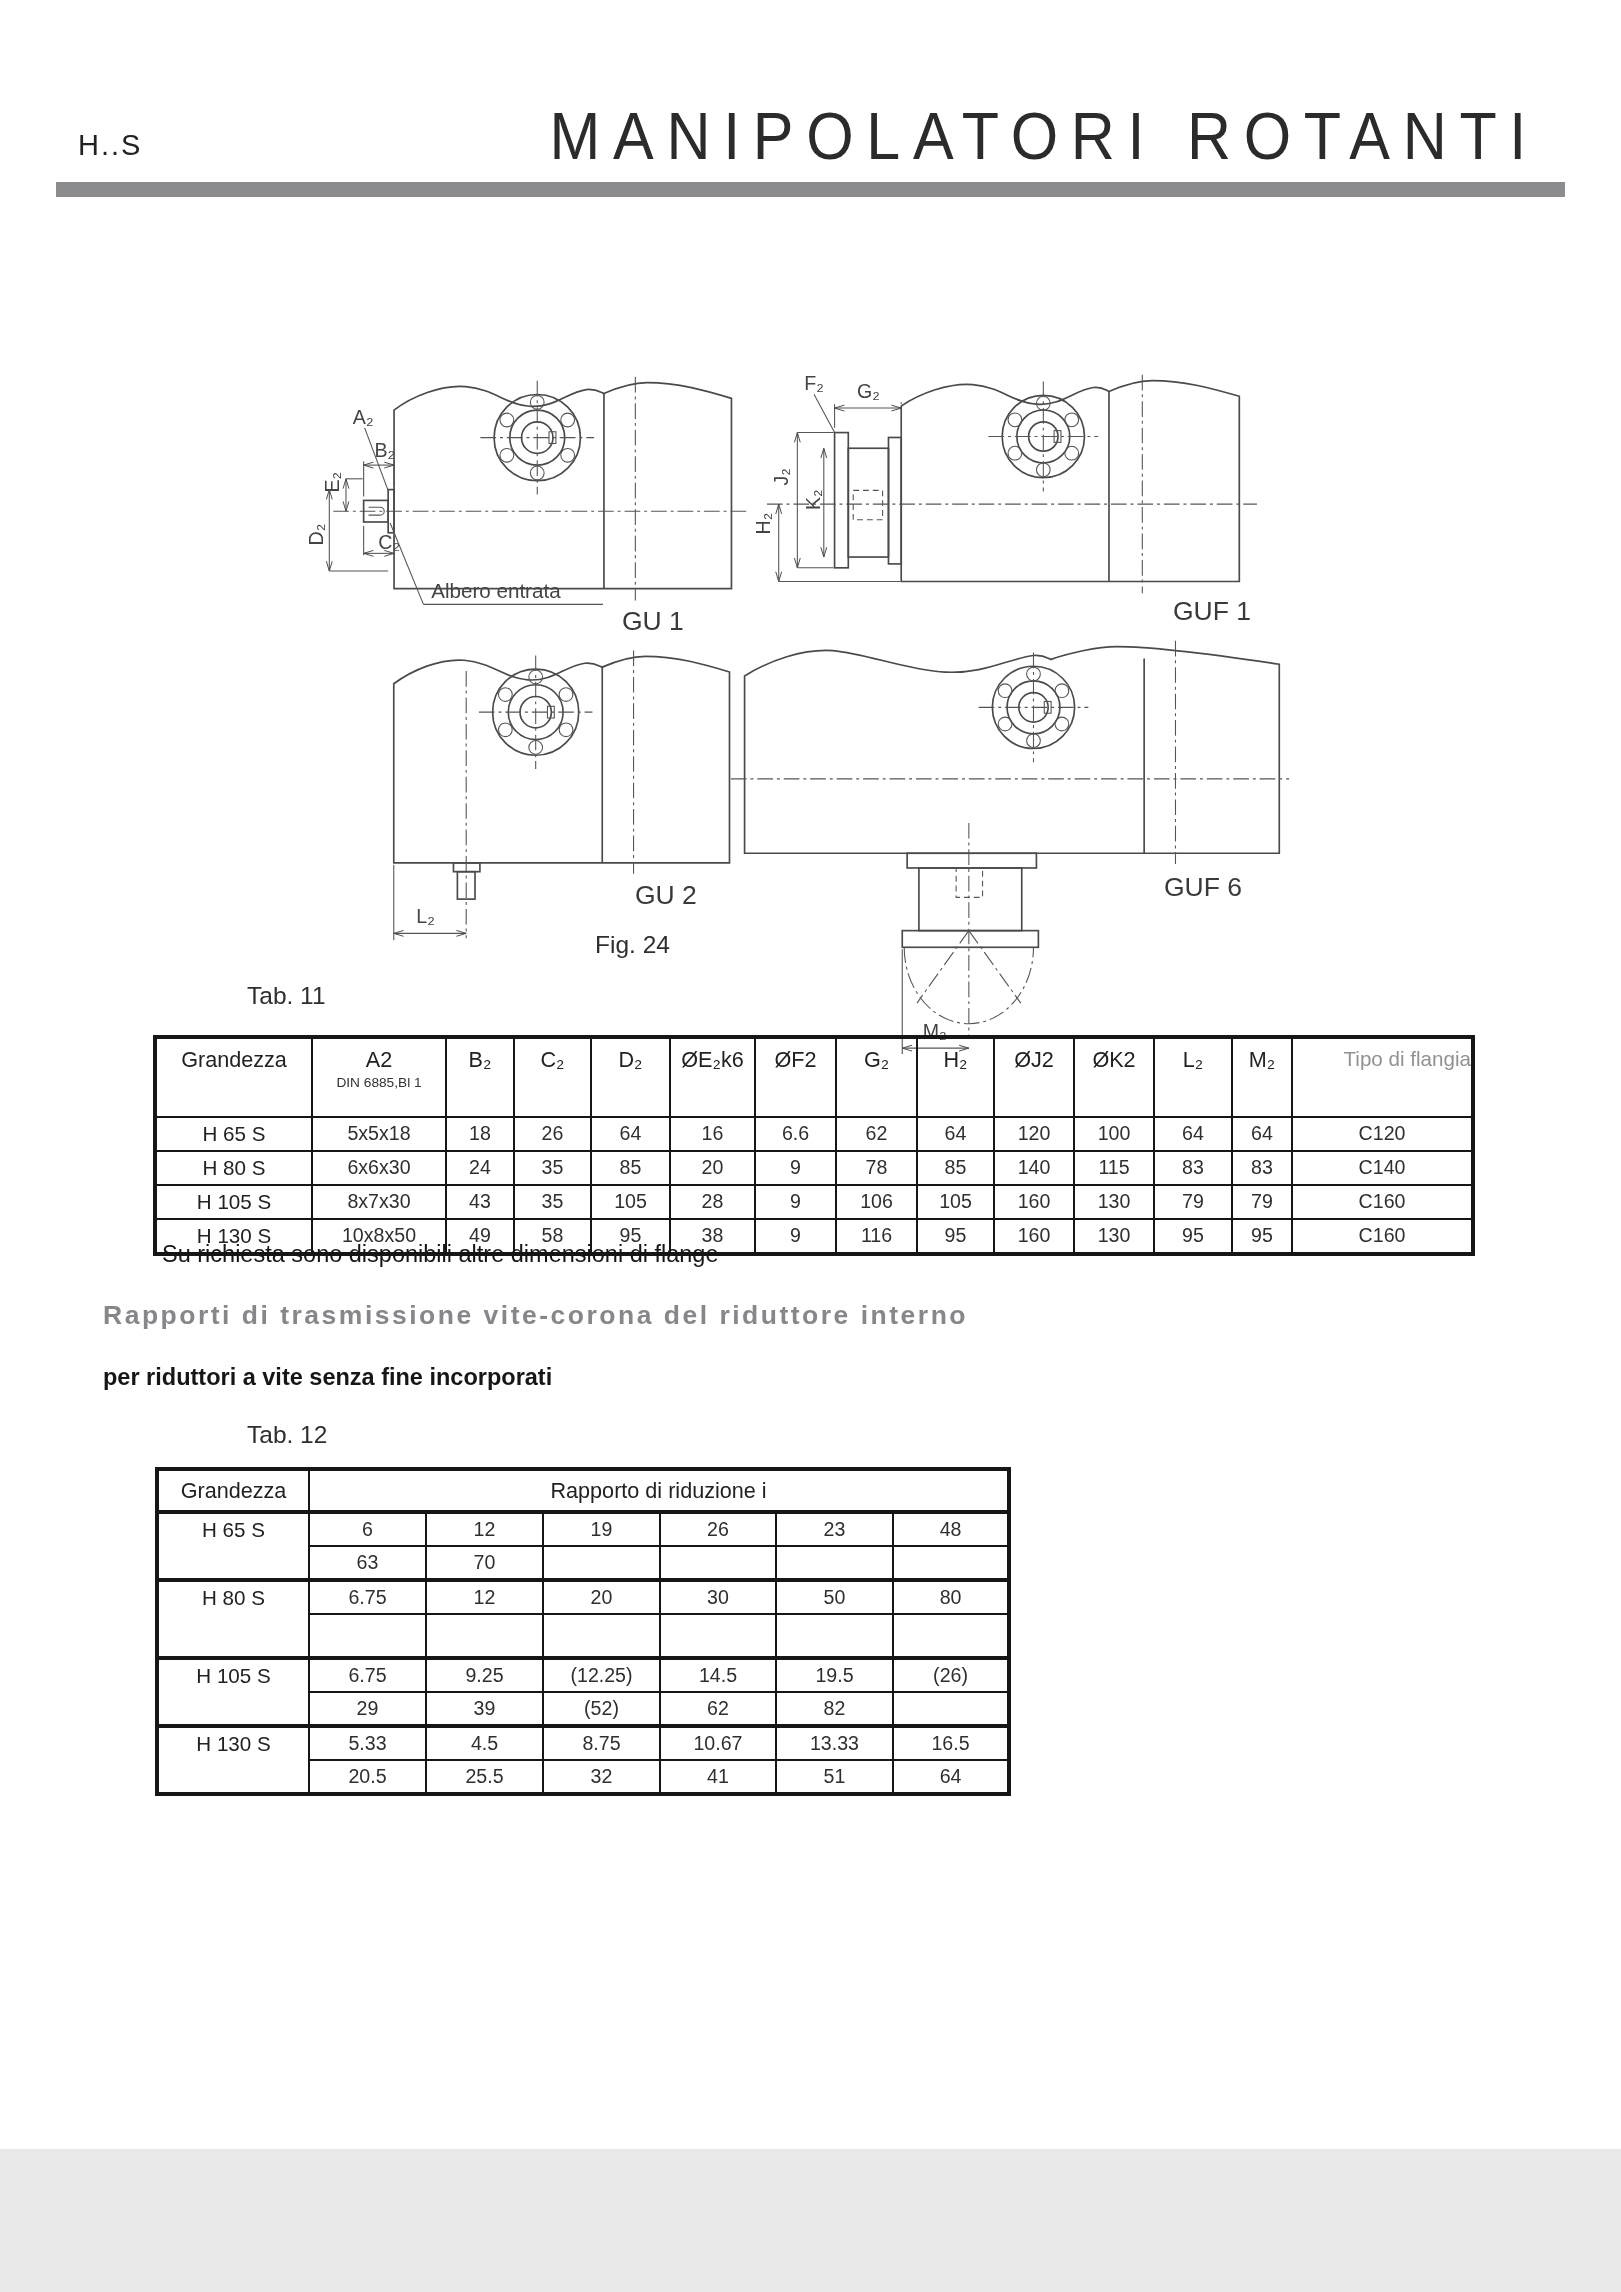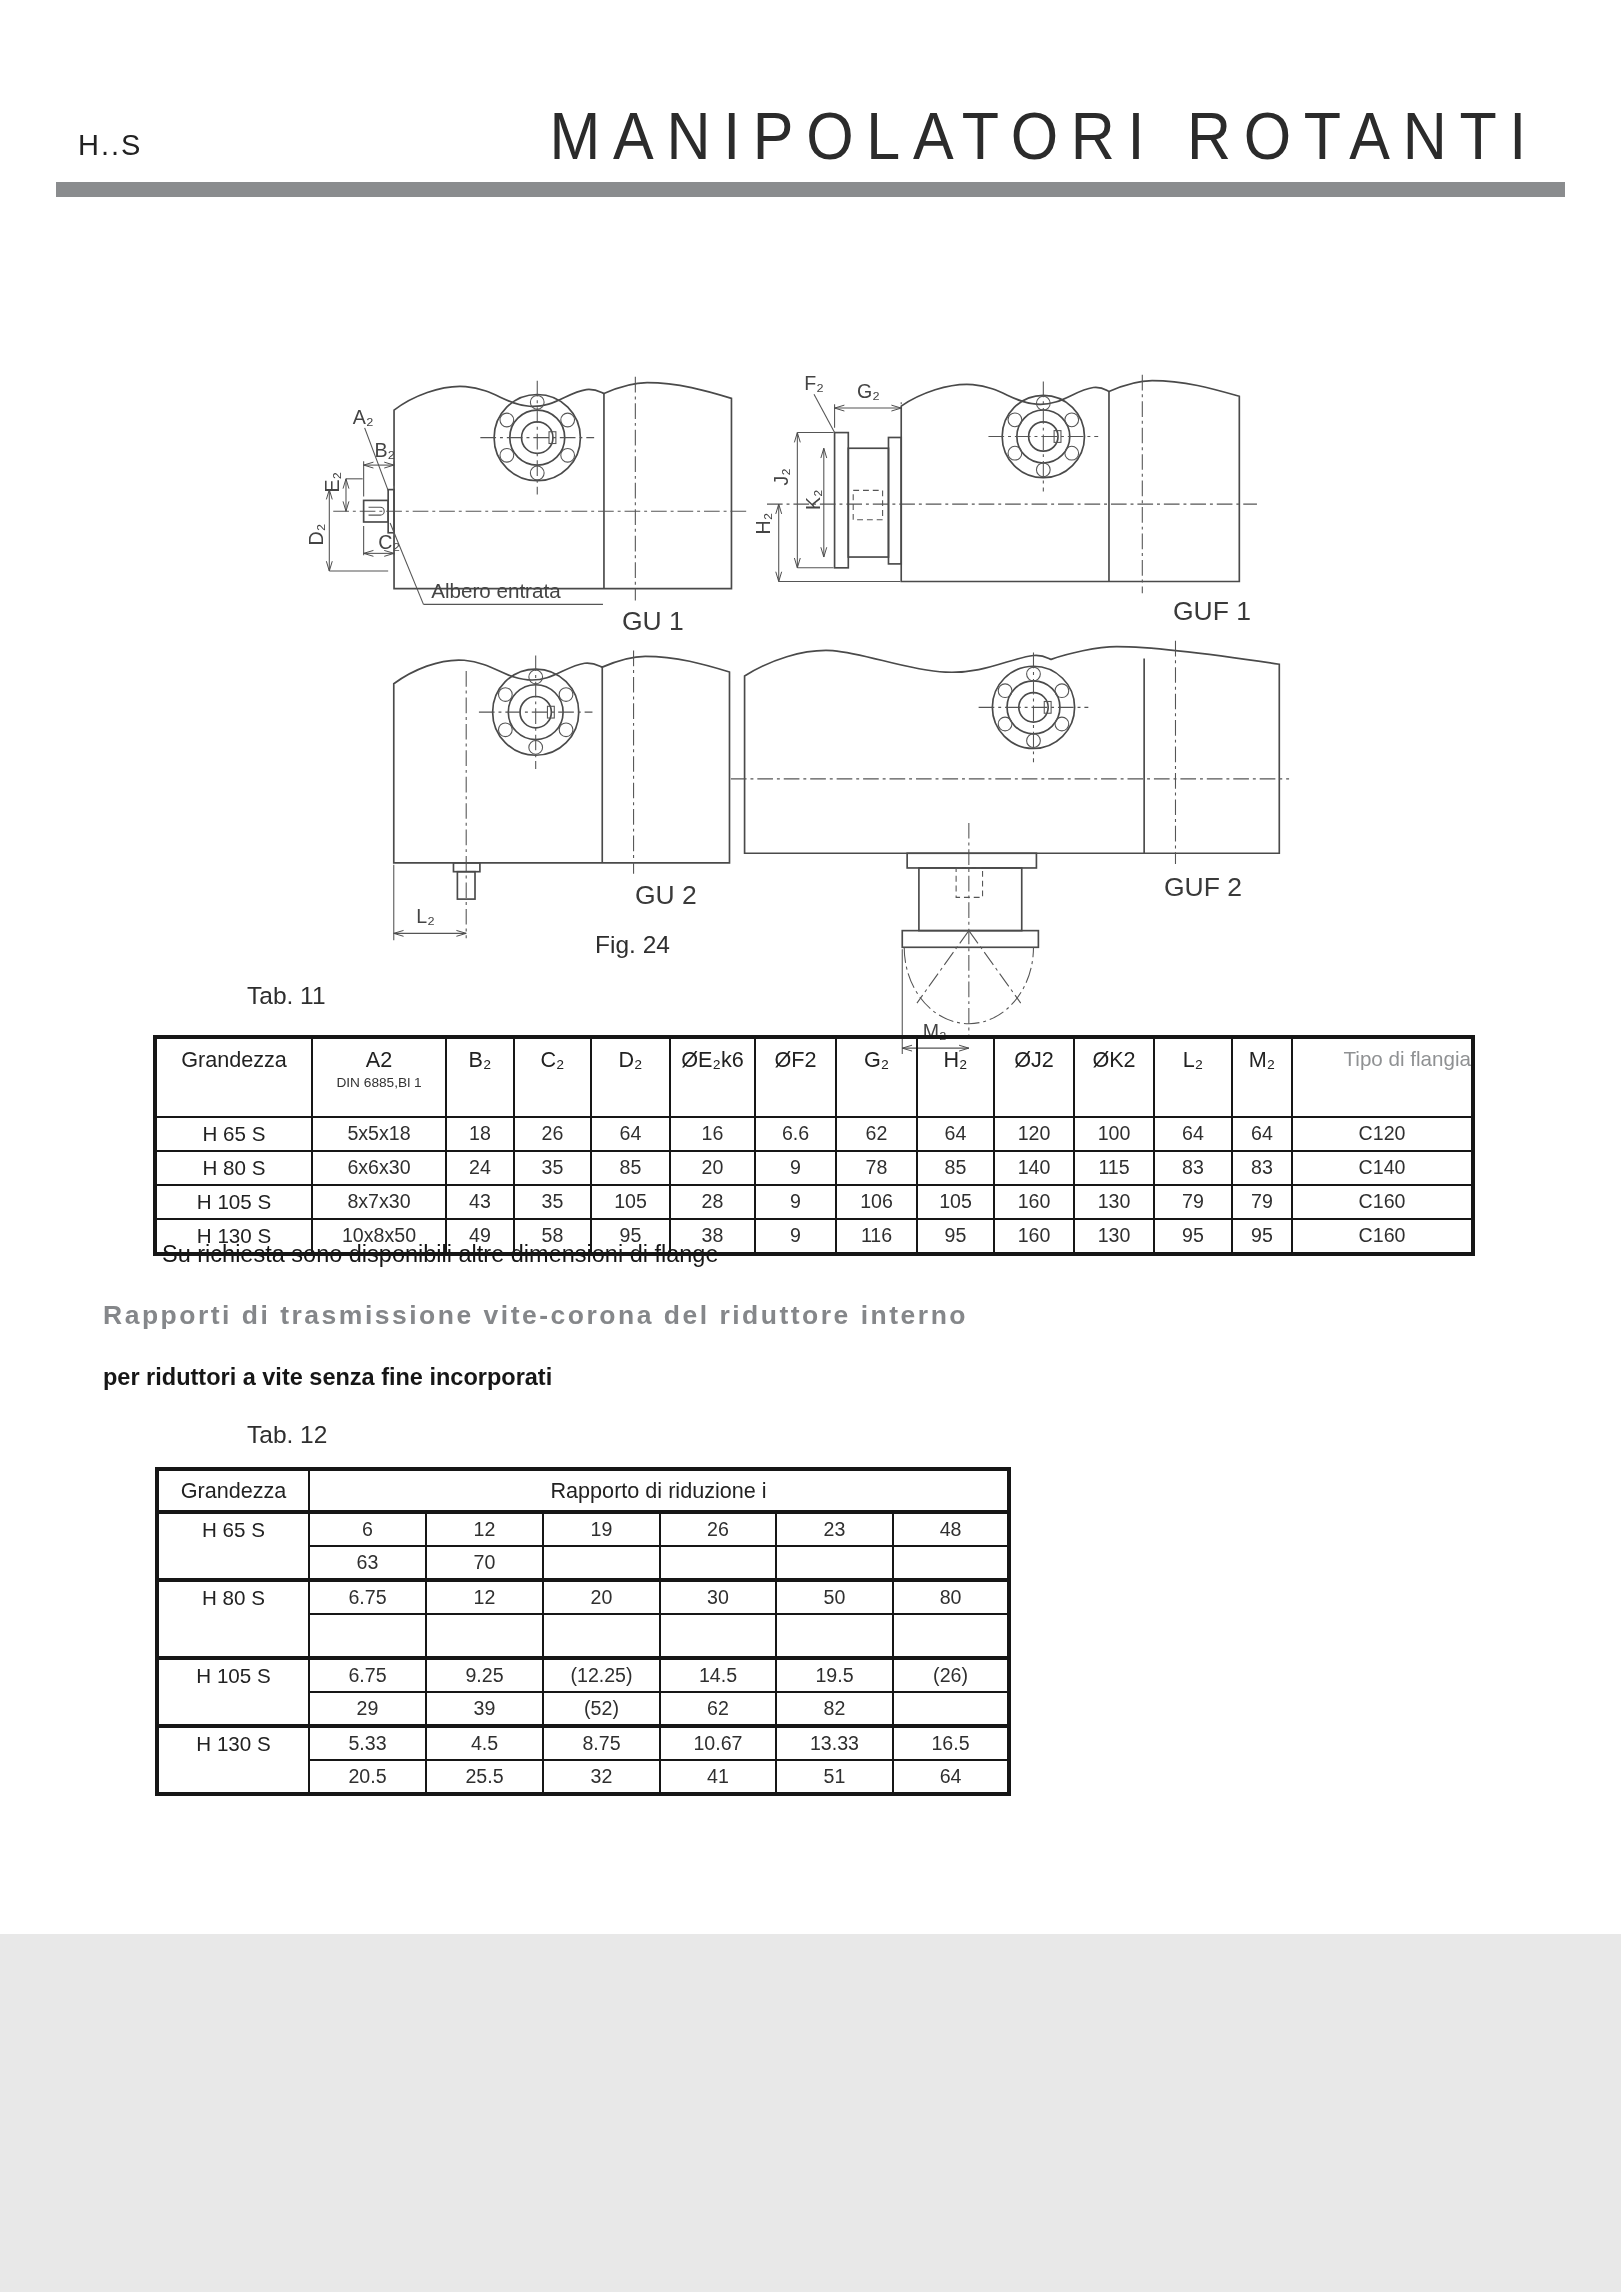--- a/index.html
+++ b/index.html
@@ -1,17 +1,17 @@
 <!DOCTYPE html>
 <html><head>
 <meta charset="utf-8">
 <style>
   html,body{margin:0;padding:0;background:#e8e8e8;}
   .page{
-    position:relative;width:1621px;height:1934px;background:#ffffff;
+    position:relative;width:1621px;height:2149px;background:#ffffff;
     font-family:"Liberation Sans","DejaVu Sans",sans-serif;color:#1a1a1a;
     overflow:hidden;margin:0 auto;
   }
   .abs{position:absolute;}
 
   
   .model-code{left:78px;top:129px;font-size:29px;letter-spacing:2px;color:#222;}
   .doc-title{right:82px;top:104px;font-size:61px;letter-spacing:12.7px;color:#2b2b2b;
              transform:scaleY(1.1);transform-origin:100% 100%;white-space:nowrap;}
   .header-bar{left:56px;top:182px;width:1509px;height:14.7px;background:#8a8c8e;}
@@ -240,21 +240,21 @@
     <rect class="tline" x="181" y="310" width="139" height="17"></rect>
     <rect class="hdash" x="236" y="246" width="27" height="30"></rect>
     <path class="cdash" d="M183,327 A66,78 0 0 0 315,327"></path>
     <line class="cdash" x1="249" y1="310" x2="196" y2="384"></line>
     <line class="cdash" x1="249" y1="310" x2="302" y2="384"></line>
 
     <line class="thin" x1="181" y1="329" x2="181" y2="436"></line>
     <line class="thin" x1="181" y1="430" x2="249" y2="430" marker-start="url(#guf2ar)" marker-end="url(#guf2ar)"></line>
     <text x="202" y="420" font-size="20">M₂</text>
   </svg>
-  <div class="abs drawlabel" style="left:1164px;top:872px;">GUF 2</div>
+  <div class="abs drawlabel" style="left:1164px;top:872px;">GUF 6</div>
 
   <div class="abs caption figcap">Fig. 24</div>
 
   <div class="abs caption tab11cap">Tab. 11</div>
   <table class="abs tab11">
     <colgroup>
       <col style="width:157px">
         <col style="width:134px">
         <col style="width:68px">
         <col style="width:77px">

